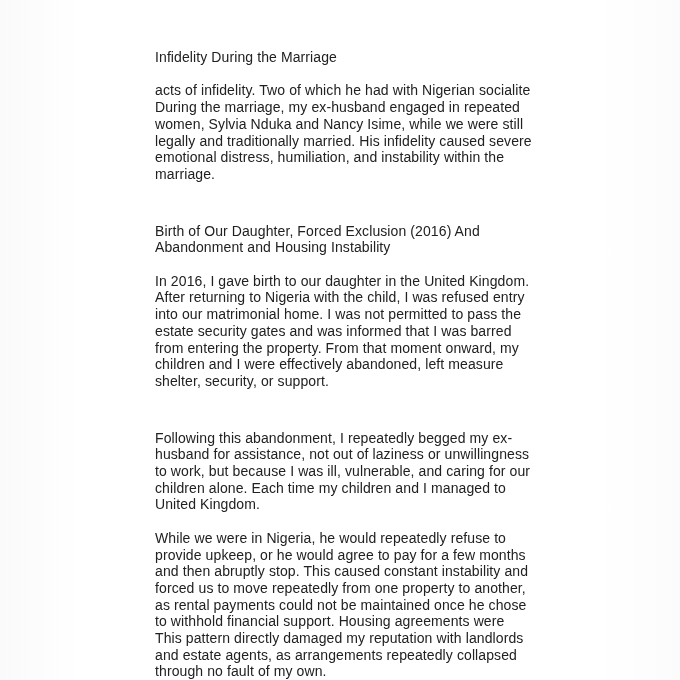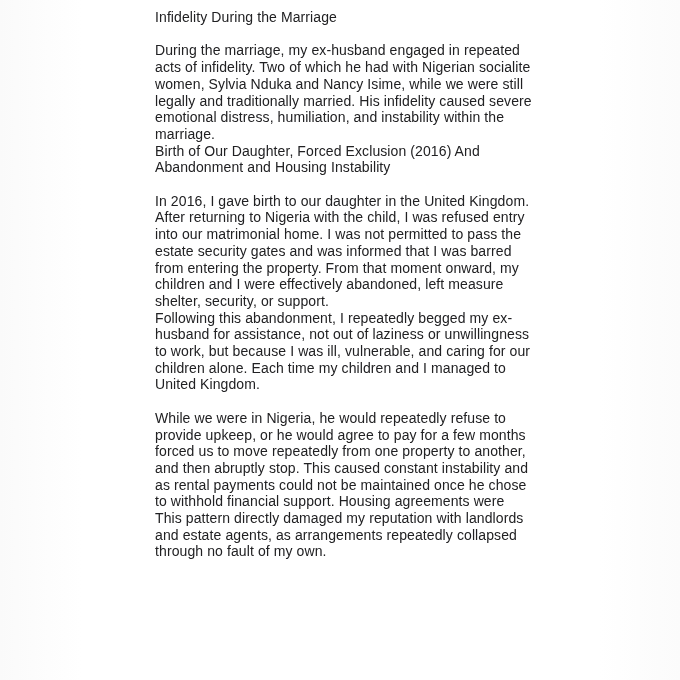--- a/index.html
+++ b/index.html
@@ -22,34 +22,34 @@
     left: 155px;
     top: 9px;
     width: 400px;
     color: #212123;
     font-size: 14px;
     line-height: 16.7px;
     letter-spacing: 0.1px;
     filter: blur(0.25px);
   }
   .block { margin: 0; }
-  .block.gap-after { margin-bottom: 16.7px; }
+  .block.gap-after { margin-bottom: 16.7px; margin-top: 40px; }
   .line { white-space: nowrap; }
 </style>
 </head>
 <body>
 
 <div class="page">
   <div class="textcol" id="textcol">
       <div class="block heading gap-after">
         <div class="line">Infidelity During the Marriage</div>
       </div>
       <div class="block paragraph">
+        <div class="line">acts of infidelity. Two of which he had with Nigerian socialite</div>
         <div class="line">During the marriage, my ex-husband engaged in repeated</div>
-        <div class="line">acts of infidelity. Two of which he had with Nigerian socialite</div>
         <div class="line">women, Sylvia Nduka and Nancy Isime, while we were still</div>
         <div class="line">legally and traditionally married. His infidelity caused severe</div>
         <div class="line">emotional distress, humiliation, and instability within the</div>
         <div class="line">marriage.</div>
       </div>
       <div class="block heading gap-after">
         <div class="line">Birth of Our Daughter, Forced Exclusion (2016) And</div>
         <div class="line">Abandonment and Housing Instability</div>
       </div>
       <div class="block paragraph">
@@ -64,22 +64,22 @@
       <div class="block paragraph gap-after">
         <div class="line">Following this abandonment, I repeatedly begged my ex-</div>
         <div class="line">husband for assistance, not out of laziness or unwillingness</div>
         <div class="line">to work, but because I was ill, vulnerable, and caring for our</div>
         <div class="line">children alone. Each time my children and I managed to</div>
         <div class="line">United Kingdom.</div>
       </div>
       <div class="block paragraph">
         <div class="line">While we were in Nigeria, he would repeatedly refuse to</div>
         <div class="line">provide upkeep, or he would agree to pay for a few months</div>
+        <div class="line">and then abruptly stop. This caused constant instability and</div>
         <div class="line">forced us to move repeatedly from one property to another,</div>
-        <div class="line">and then abruptly stop. This caused constant instability and</div>
         <div class="line">as rental payments could not be maintained once he chose</div>
         <div class="line">to withhold financial support. Housing agreements were</div>
         <div class="line">This pattern directly damaged my reputation with landlords</div>
         <div class="line">and estate agents, as arrangements repeatedly collapsed</div>
         <div class="line">through no fault of my own.</div>
       </div>
     </div>
 </div>
 
 </body></html>

